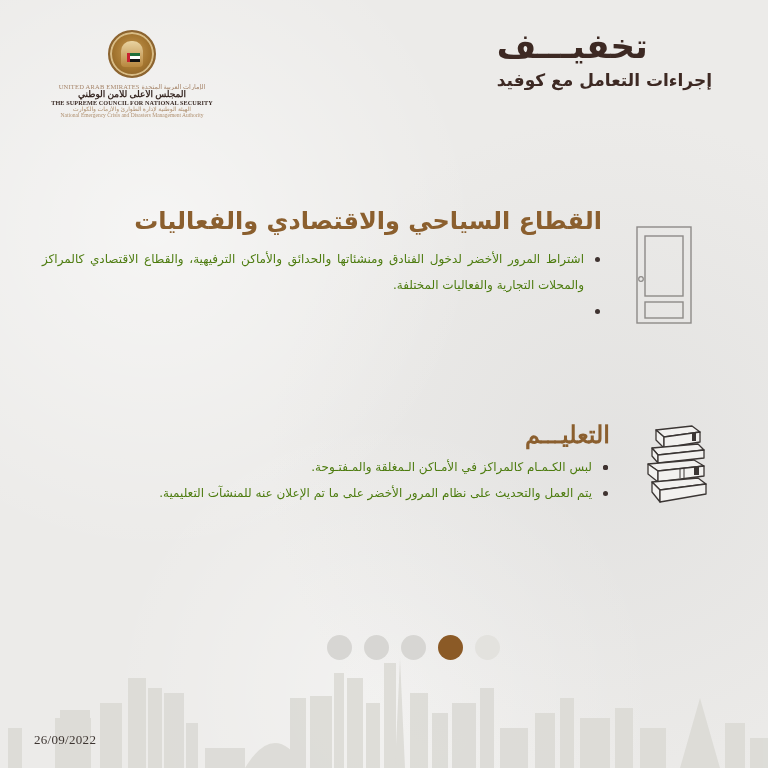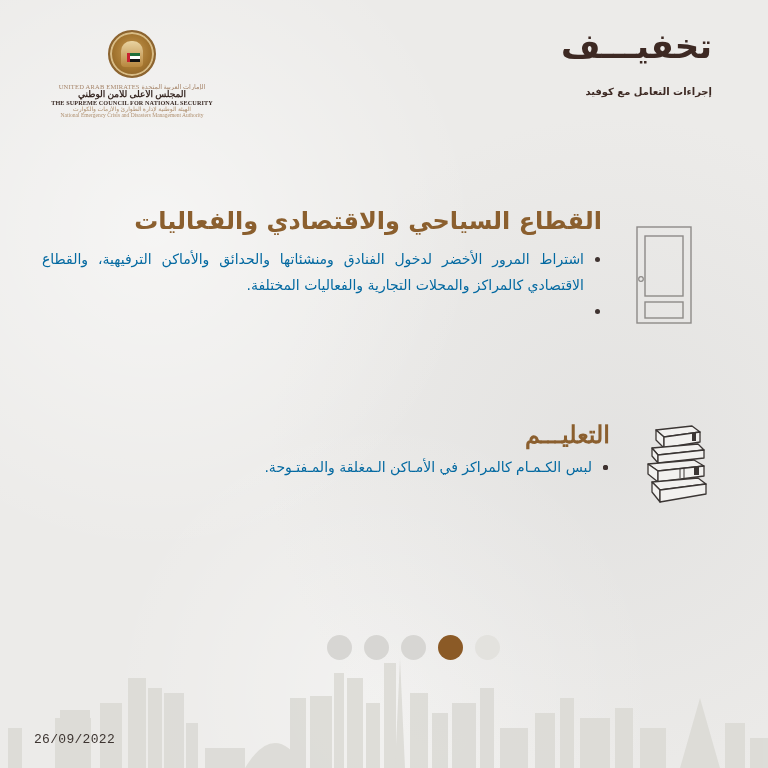--- a/index.html
+++ b/index.html
@@ -39,62 +39,62 @@
     }
     .logo-text { margin-top: 6px; width: 176px; text-align: center; line-height: 1.05; }
     .logo-line { font-family: "Liberation Serif", serif; white-space: nowrap; overflow: hidden; }
     .ll1 { font-size: 6.5px; color: #a6856a; letter-spacing: 0.2px; }
     .ll2 { font-size: 9px; color: #3a2b26; font-weight: bold; direction: rtl; }
     .ll3 { font-size: 6.2px; color: #3a2b26; font-weight: bold; letter-spacing: 0.1px; }
     .ll4 { font-size: 6px; color: #b0906f; direction: rtl; }
     .ll5 { font-size: 5.5px; color: #b0906f; }
 
     
-    .title-block { position: absolute; right: 56px; top: 26px; text-align: right; direction: rtl; }
+    .title-block { position: absolute; right: 56px; top: 26px; text-align: left; direction: rtl; }
     .title-main {
       font-family: "DejaVu Sans", sans-serif; font-weight: bold;
       font-size: 34px; color: #3d2923; letter-spacing: 2px; line-height: 40px;
     }
     .title-sub {
       font-family: "DejaVu Sans", sans-serif; font-weight: bold;
-      font-size: 10px; color: #3d2923; line-height: 20px; margin-top: 16px;
+      font-size: 17px; color: #3d2923; line-height: 20px; margin-top: 4px;
     }
 
     
     .section { position: absolute; direction: rtl; text-align: right; }
     .sec1 { right: 166px; top: 208px; width: 560px; }
     .sec2 { right: 158px; top: 422px; width: 570px; }
     .sec-heading {
       font-weight: bold; color: #8b5f2e; font-size: 24px; line-height: 26px; margin-bottom: 12px;
     }
     .bullets { list-style: none; }
     .bullets li {
-      position: relative; padding-right: 18px; font-size: 14px; line-height: 26px;
-      color: #0369a1; text-align: justify;
+      position: relative; padding-right: 18px; font-size: 12px; line-height: 26px;
+      color: #4d7c0f; text-align: justify;
     }
     .bullets li .dot {
       position: absolute; right: 2px; top: 11px; width: 5px; height: 5px; border-radius: 50%;
       background: #3f3330;
     }
 
     
     .door-icon { position: absolute; left: 636px; top: 226px; width: 56px; height: 98px; }
     .books-icon { position: absolute; left: 642px; top: 418px; width: 70px; height: 86px; }
 
     
     .pager { position: absolute; left: 327px; top: 635px; display: flex; gap: 12px; }
     .pager .pdot { width: 25px; height: 25px; border-radius: 50%; background: #d7d6d3; cursor: pointer; }
     .pager .pdot.active { background: #8b5a26; }
     .pager .pdot.light { background: #e3e2de; }
 
     
     .skyline { position: absolute; left: 0; bottom: 0; width: 768px; height: 110px; }
 
     .date {
-      position: absolute; left: 34px; top: 732px; font-family: Liberation Mono, monospace;
+      position: absolute; left: 34px; top: 732px; font-family: Liberation Serif, serif;
       font-size: 13px; color: #3d3531; letter-spacing: 0.3px;
     }
   </style>
 </head>
 <body>
 
 <div class="logo">
   <div class="emblem">
     <div class="emblem-inner"></div>
   </div>
@@ -125,20 +125,21 @@
   <rect x="9" y="10" width="38" height="60" fill="none" stroke="#8d8a88" stroke-width="1.4"></rect>
   <rect x="9" y="76" width="38" height="16" fill="none" stroke="#8d8a88" stroke-width="1.4"></rect>
   <circle cx="5" cy="53" r="2.3" fill="none" stroke="#8d8a88" stroke-width="1.2"></circle>
 </svg>
 
 <div class="section sec2">
   <div class="sec-heading" style="margin-bottom:6px;font-family:Liberation Serif, serif;">التعليـــم</div>
   <ul class="bullets">
     <li><span class="dot"></span></li>
     <li><span class="dot"></span><span>لبس الكـمـام كالمراكز في الأمـاكن الـمغلقة والمـفتـوحة.</span></li>
+    <li><span class="dot"></span><span>يتم العمل والتحديث على نظام المرور الأخضر على ما تم الإعلان عنه للمنشآت التعليمية.</span></li>
   </ul>
 </div>
 
 <svg class="books-icon" viewBox="0 0 70 86">
   <g fill="#f2f1ef" stroke="#3b3634" stroke-width="1.3" stroke-linejoin="round">
     <path d="M14 12 L50 8 L58 14 L22 19 Z"></path>
     <path d="M14 12 L14 22 L22 30 L22 19 Z"></path>
     <path d="M22 19 L58 14 L58 24 L22 30 Z"></path>
     <path d="M10 30 L56 26 L62 32 L16 37 Z"></path>
     <path d="M10 30 L10 38 L16 45 L16 37 Z"></path>

